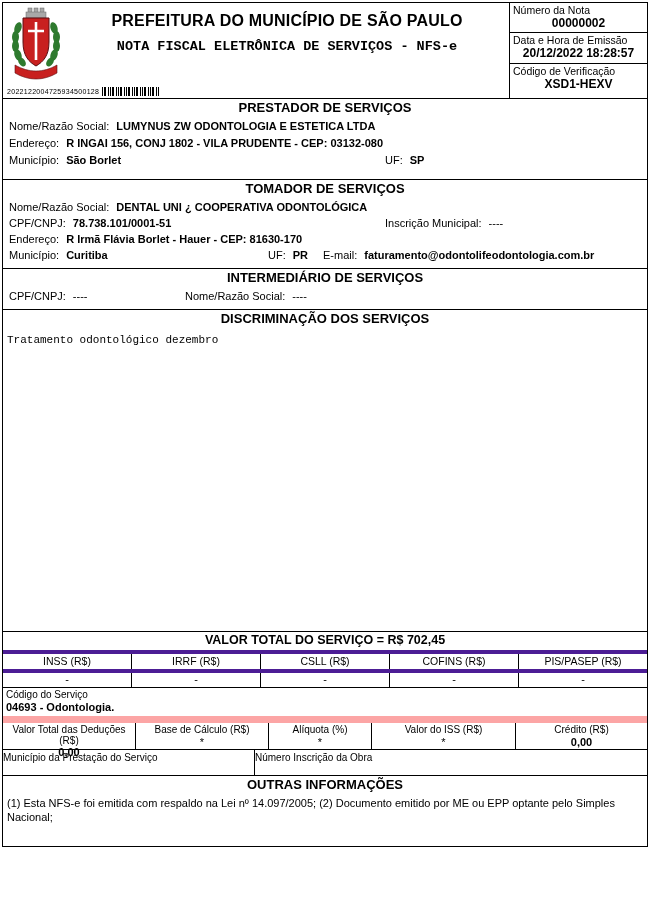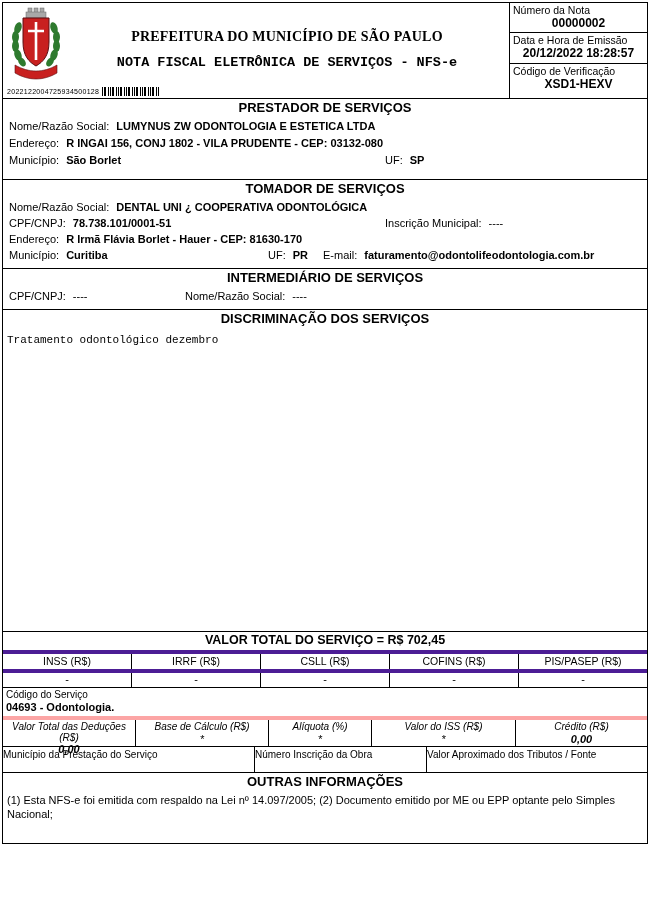--- a/index.html
+++ b/index.html
@@ -11,21 +11,21 @@
   .doc{
     position:absolute;left:2px;top:2px;width:646px;
     border:1px solid #000;box-sizing:border-box;background:#fff;
   }
 
   
   .header{position:relative;height:95px;}
   .crest{position:absolute;left:6px;top:3px;width:54px;height:74px;}
   .crest svg{width:100%;height:100%;display:block;}
   .titles{position:absolute;left:62px;top:0;width:444px;text-align:center;}
-  .t-city{font-weight:bold;font-size:14px;line-height:21px;margin-top:23px;letter-spacing:0.2px;font-family:Liberation Serif, serif;}
+  .t-city{font-weight:bold;font-size:16px;line-height:21px;margin-top:7px;letter-spacing:0.2px;}
   .t-sec{font-weight:bold;font-size:12px;line-height:14px;margin-top:8px;word-spacing:6px;}
   .t-doc{font-weight:bold;font-size:13.5px;line-height:16px;margin-top:8px;font-family:Liberation Mono, monospace;}
   .hbox{position:absolute;left:506px;width:138px;border-left:1px solid #000;border-bottom:1px solid #000;box-sizing:border-box;}
   .hbox .hlbl{display:block;font-size:10.5px;line-height:12px;padding:1px 3px 0;}
   .hbox .hval{display:block;font-weight:bold;font-size:12px;line-height:14px;text-align:center;}
   .hbox.b1{top:0;height:30px;}
   .hbox.b2{top:30px;height:31px;}
   .hbox.b3{top:61px;height:34px;border-bottom:none;}
   .barcode{position:absolute;left:4px;top:83px;height:10px;display:flex;align-items:center;}
   .bnum{font-size:7px;letter-spacing:0.3px;}
@@ -56,21 +56,21 @@
   .trow>div:last-child{border-right:none;}
   .trow.head>div{font-size:10.5px;line-height:12px;padding:1px 0 2px;}
   .trow.vals>div{font-size:11px;line-height:12px;padding:0 0 2px;}
 
   
   .codigo{border-top:1px solid #000;padding:1px 0 2px;}
   .codigo .clab{font-size:10px;line-height:11px;padding-left:3px;}
   .codigo .cval{font-size:11px;line-height:13px;font-weight:bold;padding-left:3px;margin-top:1px;}
 
   
-  .vrow{display:flex;border-top:4px solid #fca5a5;height:26px;font-style:italic;}
+  .vrow{display:flex;border-top:7px solid #fca5a5;height:26px;}
   .vrow>div{border-right:1px solid #000;box-sizing:border-box;display:flex;flex-direction:column;justify-content:space-between;}
   .vrow>div:last-child{border-right:none;flex:1;}
   .vlab{font-size:10px;line-height:11px;text-align:center;padding-top:1px;}
   .vval{font-size:11px;line-height:12px;padding:0 4px 1px;}
   .vval.right{text-align:center;font-weight:bold;}
   .vval.center{text-align:center;}
 
   
   .erow{display:flex;border-top:1px solid #000;height:25px;}
   .erow>div{border-right:1px solid #000;box-sizing:border-box;font-size:10px;line-height:11px;text-align:left;padding-top:2px;}
@@ -238,19 +238,18 @@
     </div>
     <div>
       <div class="vlab">Crédito (R$)</div>
       <div class="vval right">0,00</div>
     </div>
   </div>
 
   <div class="erow">
     <div style="width:252px">Município da Prestação do Serviço</div>
     <div style="width:172px">Número Inscrição da Obra</div>
-    <div>Valor Aproximado dos Tributos / Fonte</div>
   </div>
 
   <div class="stitle">OUTRAS INFORMAÇÕES</div>
   <div class="outras-text">(1) Esta NFS-e foi emitida com respaldo na Lei nº 14.097/2005; (2) Documento emitido por ME ou EPP optante pelo Simples Nacional;</div>
 
 </div>
 
 </body></html>

